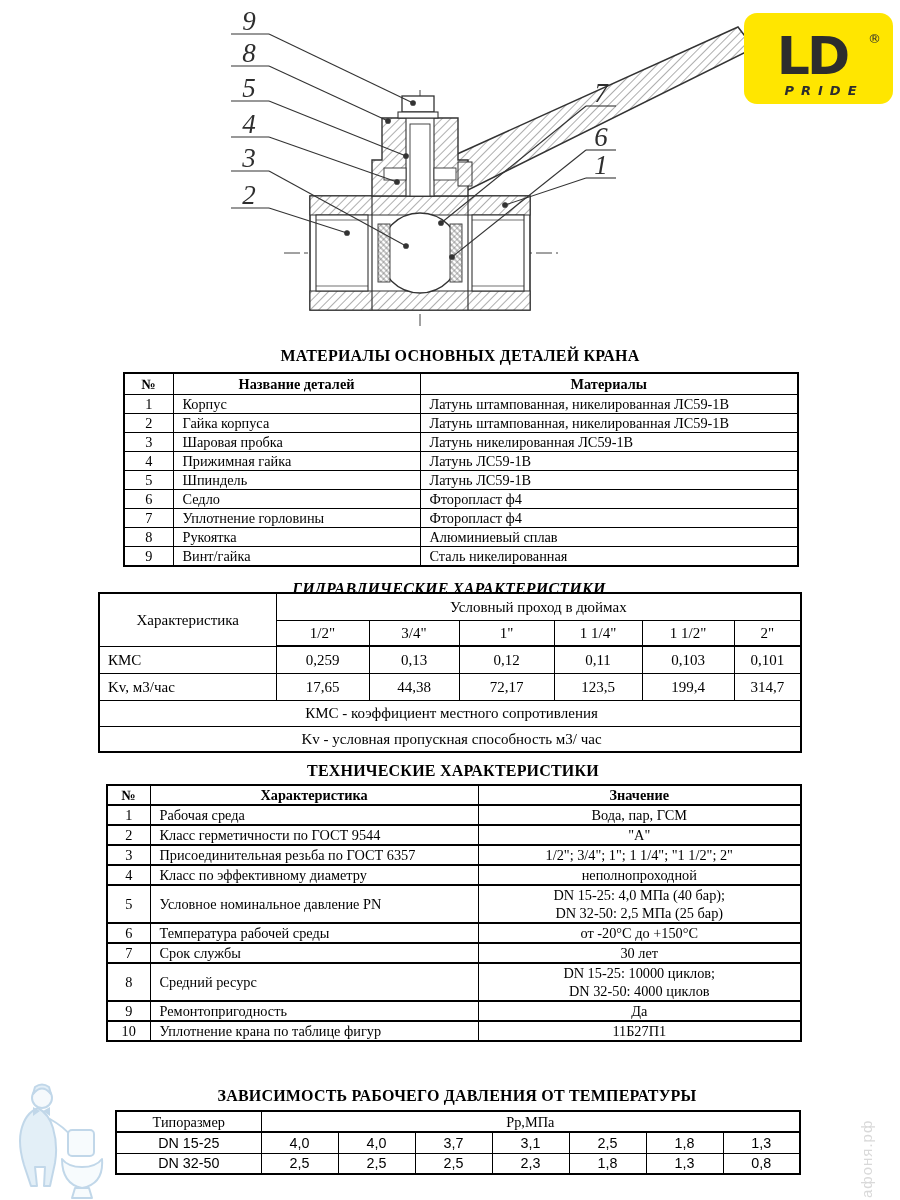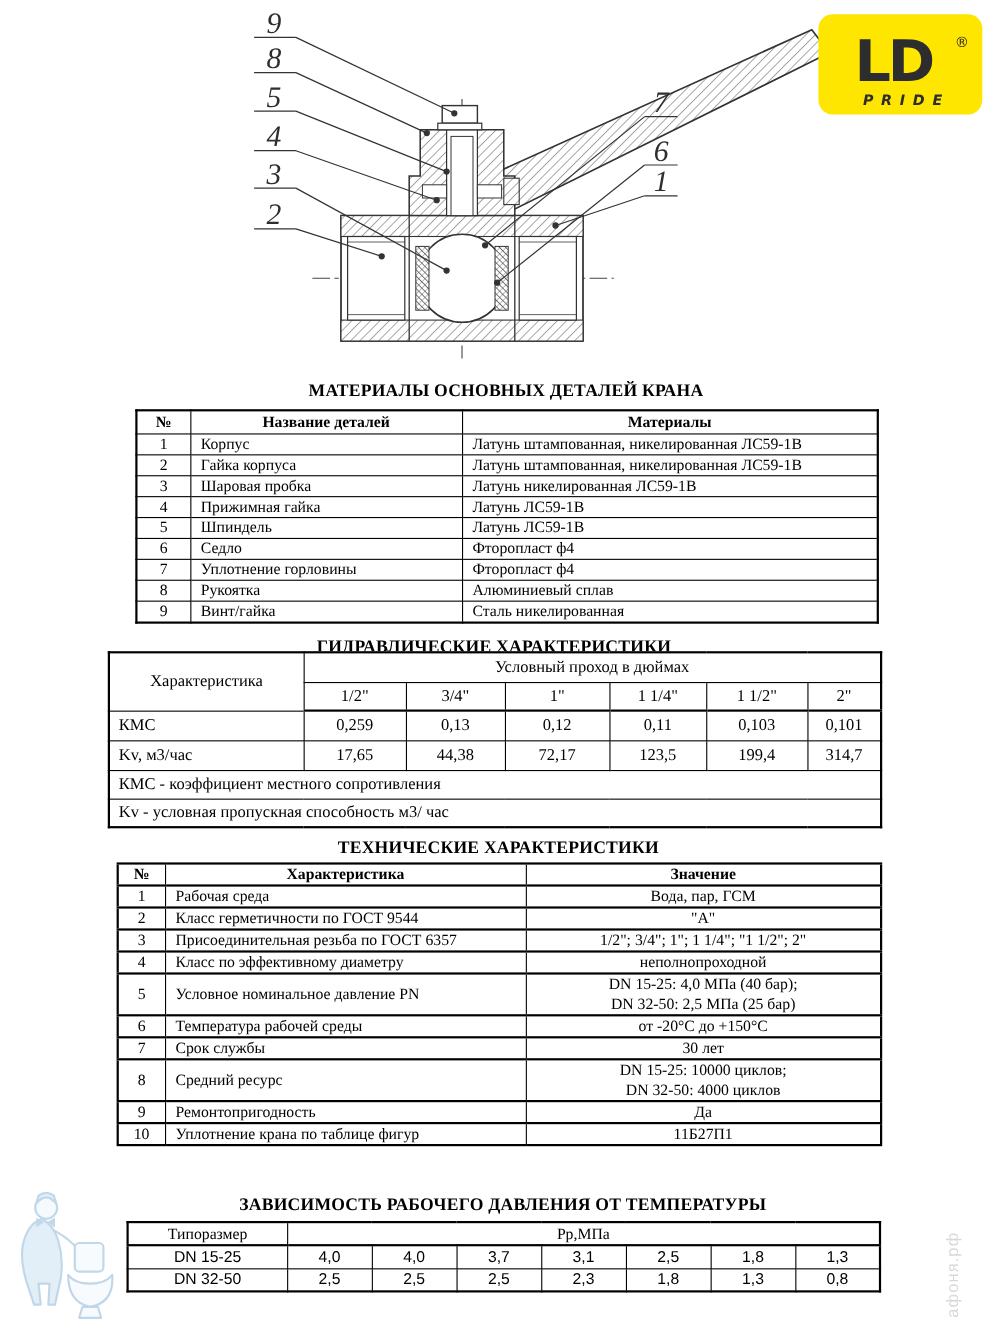--- a/index.html
+++ b/index.html
@@ -23,37 +23,37 @@
   #materials thead tr{height:21px;}
 
   
   #hydraulic{left:98px;top:592px;width:702px;}
   #hydraulic th,#hydraulic td{font-size:15px;}
   #hydraulic .hdr1{height:27px;}
   #hydraulic .hdr2{height:26px;}
   #hydraulic .hdr2 th{border-bottom:2px solid #000;}
   #hydraulic .datarow{height:27px;}
   #hydraulic .noterow{height:26px;}
-  #hydraulic .noterow td{text-align:left;padding-left:8px;margin-left:44px;}
+  #hydraulic .noterow td{text-align:center;padding-left:8px;margin-left:44px;}
   #hydraulic .rowlabel{text-align:left;padding-left:8px;}
 
   
   #technical{left:106px;top:784px;width:694px;}
   #technical th,#technical td{border-width:2px 1px;}
   #technical tr{height:19px;}
   #technical .val{white-space:pre-line;margin-top:38px;}
 
   
   #temperature{left:115px;top:1110px;width:684px;}
   #temperature tr{height:21px;}
   #temperature .thick td,#temperature .thick th{border-bottom:2px solid #000;}
   .sans{font-family:"Liberation Sans",sans-serif;font-size:14px;}
 
   #t-materials{left:123px;top:347px;width:674px;}
-  #t-hydraulic{left:98px;top:580px;width:702px;}
+  #t-hydraulic{left:98px;top:580px;width:702px;font-style:italic;}
   #t-technical{left:106px;top:762px;width:694px;}
   #t-temperature{left:115px;top:1087px;width:684px;}
 
   #drawing{position:absolute;left:0;top:0;}
   #plumber{position:absolute;left:2px;top:1078px;}
   #site-mark{position:absolute;left:858px;top:1086px;height:112px;
              writing-mode:vertical-rl;transform:rotate(180deg);
              font-family:"Liberation Sans",sans-serif;font-size:15px;color:#d9d9d9;
              letter-spacing:1px;}
 </style>

